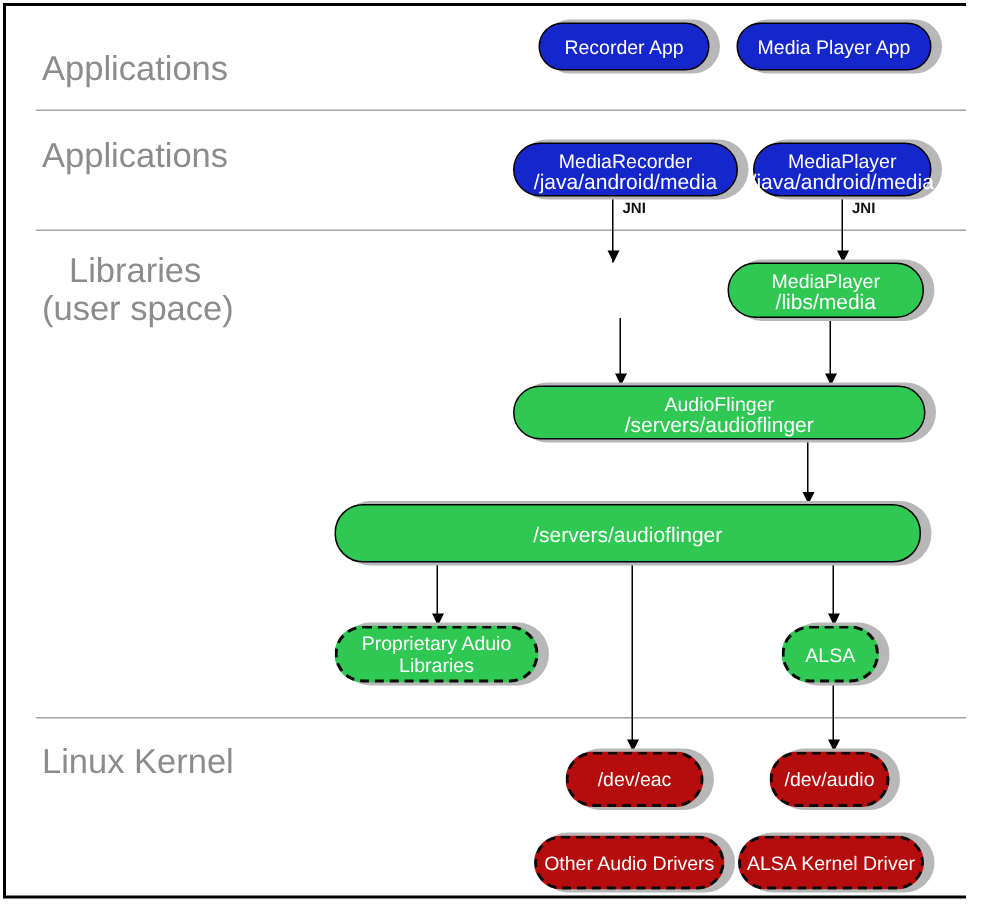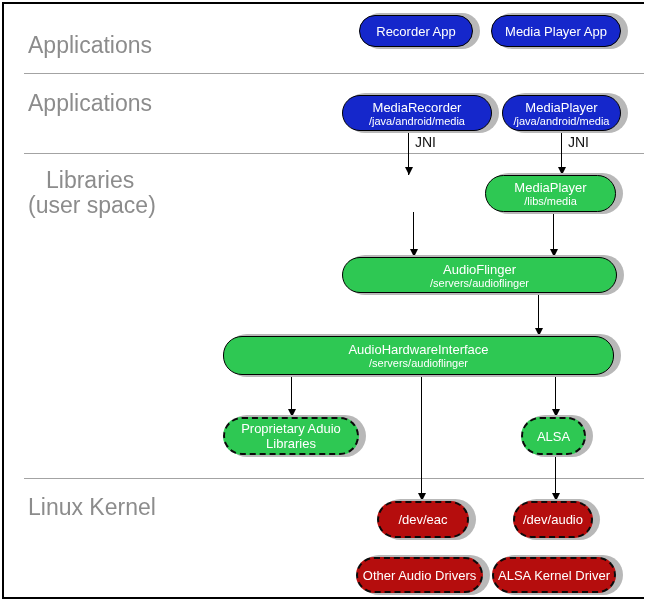--- a/index.html
+++ b/index.html
@@ -48,41 +48,41 @@
     box-sizing: border-box;
     box-shadow: 5px 0 0 2px var(--shadow, #b8b8b8);
     z-index: 3;
   }
   .node.solid  { border: 1.5px solid #000000; }
   .node.dashed { border: 2px dashed #0a0a0a; }
   .node.blue   { background: var(--blue, #1527cb); }
   .node.green  { background: var(--green, #2ec853); }
   .node.red    { background: var(--red, #b50d0d); }
   .node .t { font-size: 13px; line-height: 15px; white-space: nowrap; }
-  .node .s { font-size: 11px; line-height: 12px; white-space: nowrap; }
+  .node .s { font-size: 14px; line-height: 12px; white-space: nowrap; }
   .connector {
     position: absolute;
     width: 1px;
     background: #000000;
     z-index: 2;
   }
   .connector.arrow::after {
     content: "";
     position: absolute;
     bottom: 0;
     left: -3.5px;
     width: 0; height: 0;
     border-left: 4px solid transparent;
     border-right: 4px solid transparent;
     border-top: 8px solid #000000;
   }
   .edge-label {
     position: absolute;
-    font-size: 14px;
-    font-weight: normal;
+    font-size: 10px;
+    font-weight: bold;
     color: #111111;
     z-index: 4;
     white-space: nowrap;
   }
 </style>
 </head>
 <body>
 
 <div class="stage">
   <div class="frame"></div>
@@ -128,21 +128,20 @@
 
   <div class="node green solid" style="left:485px;top:175px;width:131px;height:37px">
     <div class="t">MediaPlayer</div>
     <div class="s">/libs/media</div>
   </div>
   <div class="node green solid" style="left:342px;top:257px;width:275px;height:36px">
     <div class="t">AudioFlinger</div>
     <div class="s">/servers/audioflinger</div>
   </div>
   <div class="node green solid" style="left:223px;top:336px;width:391px;height:39px">
-    <div class="t">AudioHardwareInterface</div>
     <div class="s">/servers/audioflinger</div>
   </div>
   <div class="node green dashed" style="left:223px;top:417px;width:136px;height:38px">
     <div class="t">Proprietary Aduio</div>
     <div class="t">Libraries</div>
   </div>
   <div class="node green dashed" style="left:521px;top:417px;width:65px;height:38px">
     <div class="t">ALSA</div>
   </div>
 

